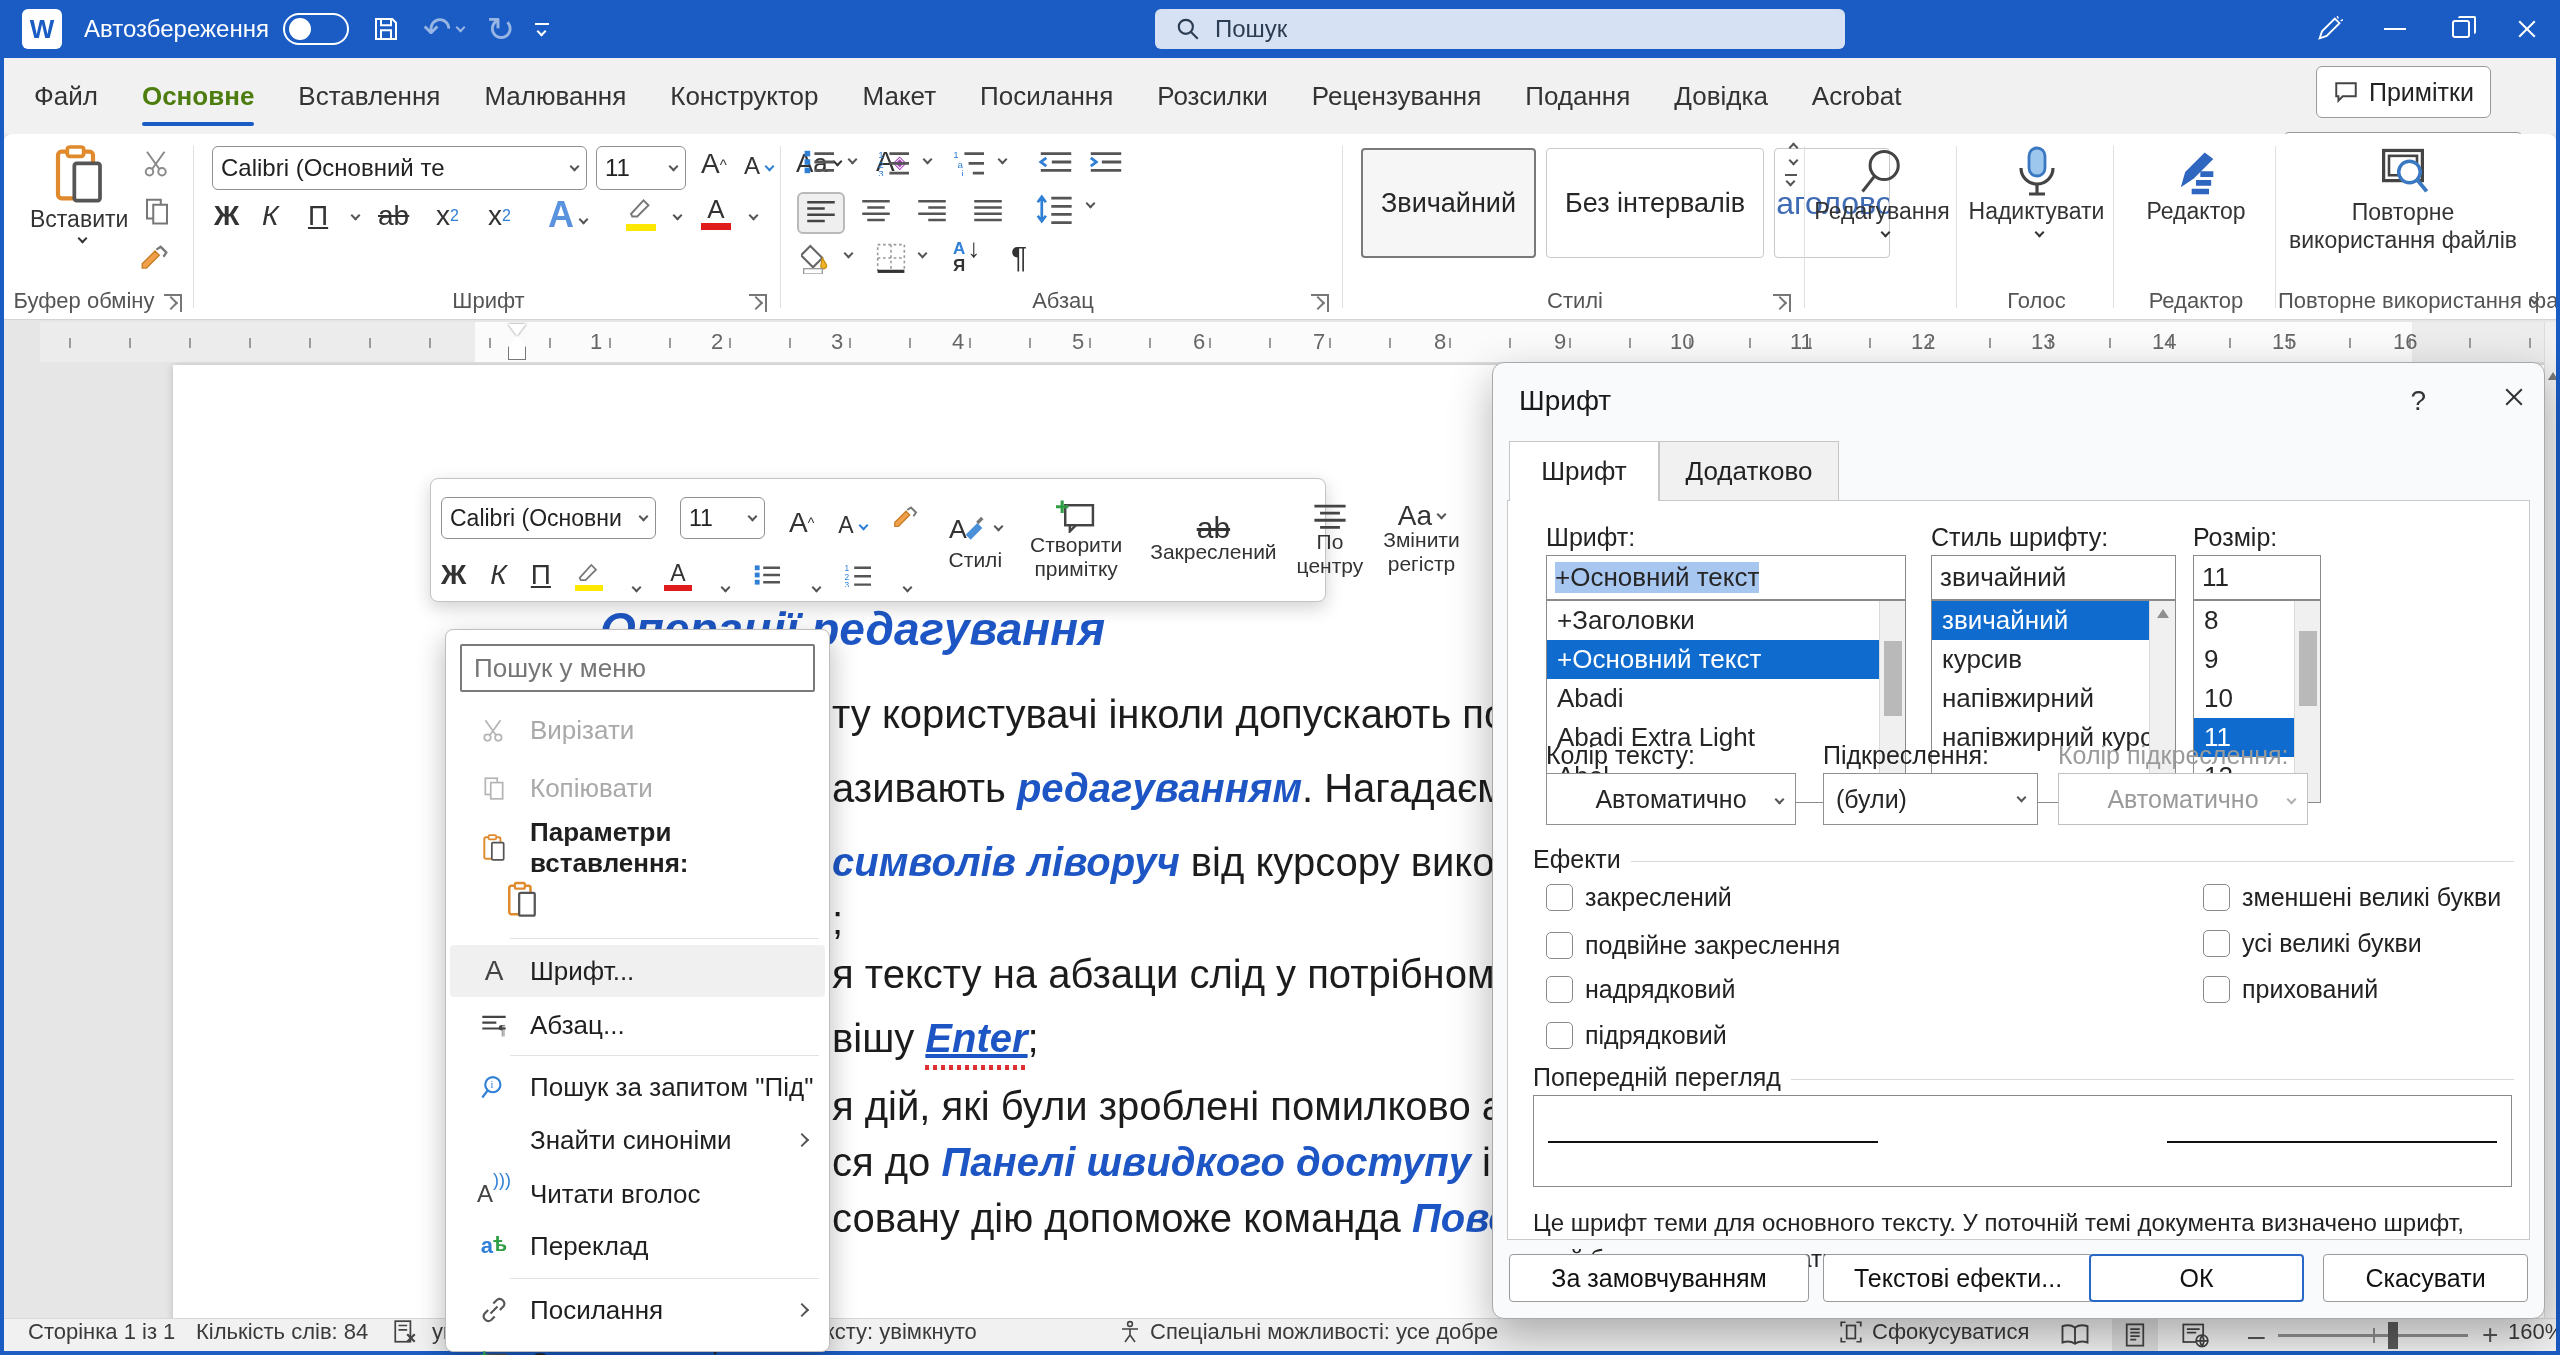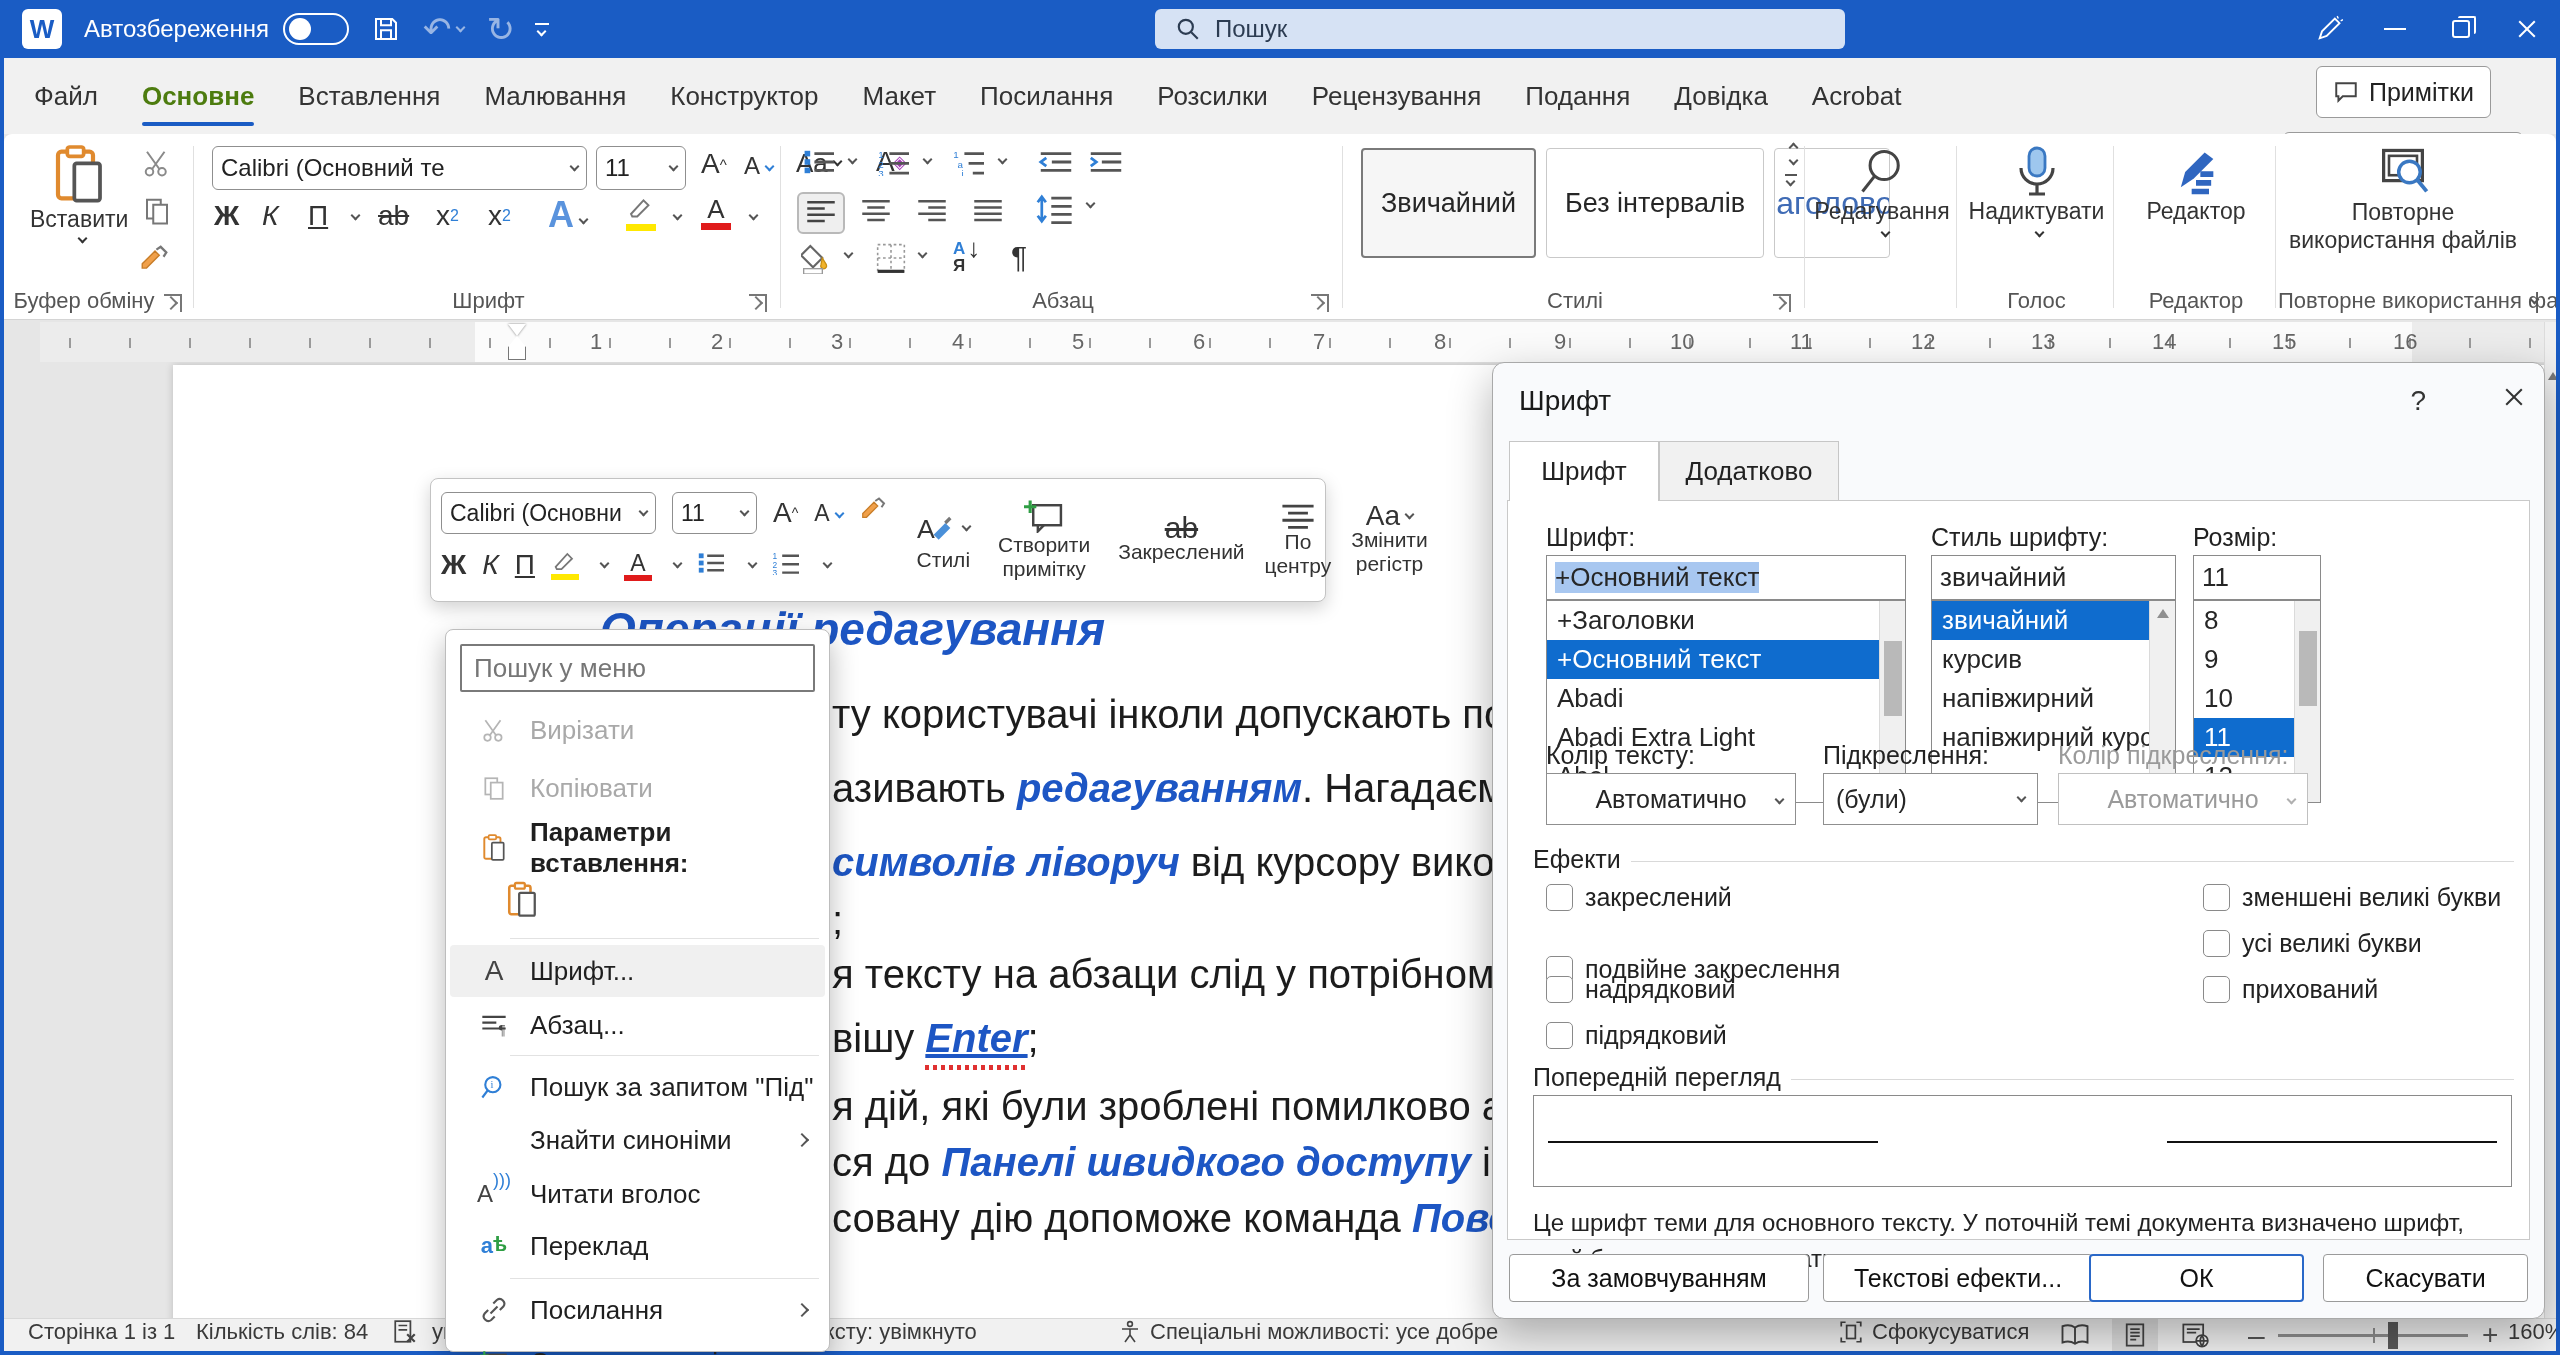--- a/index.html
+++ b/index.html
@@ -83,21 +83,21 @@
   .docline { position:absolute; left:832px; font-size:40px; color:#1c1c1c; white-space:nowrap; }
   .accent { color:#1d56c4; font-weight:bold; font-style:italic; }
   .accent-u { color:#1d56c4; font-weight:bold; font-style:italic; text-decoration:underline; position:relative; }
   .accent-u::after { content:""; position:absolute; left:0; right:0; bottom:-10px; height:5px;
      background:repeating-linear-gradient(90deg,#e03131 0 4px,transparent 4px 8px); }
   .right-scroll { position:absolute; right:0; top:322px; width:16px; height:996px; background:#f0f0f0; border-left:1px solid #dcdcdc; }
   .right-scroll .up { position:absolute; top:50px; left:3px; width:0; height:0; border-left:5px solid transparent; border-right:5px solid transparent; border-bottom:8px solid #777; }
   
   .minibar { position:absolute; left:430px; top:478px; width:896px; height:124px; background:#fff; border:1px solid #c3c3c3; border-radius:8px; box-shadow:0 6px 18px rgba(0,0,0,.18); z-index:5; display:flex; }
   .mb-left { padding:8px 10px; }
-  .mb-row { display:flex; align-items:center; height:52px; gap:16px; }
+  .mb-row { display:flex; align-items:flex-end; height:52px; gap:24px; }
   .mb-div { width:1px; background:#e0e0e0; margin:10px 4px; }
   .mb-btn { display:flex; flex-direction:column; align-items:center; justify-content:center; font-size:21px; color:#333; line-height:24px; padding:4px 10px; text-align:center; }
   
   .ctxmenu { position:absolute; left:445px; top:629px; width:385px; height:723px; background:#fff; border:1px solid #bdbdbd; border-radius:8px; box-shadow:0 10px 28px rgba(0,0,0,.28); z-index:6; }
   .ctx-search { position:absolute; left:14px; right:14px; top:14px; height:48px; border:2px solid #7a7a7a; border-radius:2px; display:flex; align-items:center; padding:0 12px; color:#767676; font-size:26px; }
   .ctx-item { position:absolute; left:4px; right:4px; height:52px; display:flex; align-items:center; font-size:26px; color:#1f1f1f; padding-left:22px; }
   .ctx-item .mi { width:44px; display:flex; justify-content:center; margin-right:14px; color:#444; flex:none; }
   .ctx-item.disabled { color:#a9a9a9; } .ctx-item.disabled .mi{ color:#b5b5b5; }
   .ctx-item.hover { background:#f0f0f0; border-radius:4px; }
   .ctx-item .sub { margin-left:auto; margin-right:18px; width:10px; height:10px; border-right:2.5px solid #555; border-top:2.5px solid #555; transform:rotate(45deg); }
@@ -849,21 +849,21 @@
         <span class="chev small"></span>
     </div>
 
     <span class="fld-label" style="left:40px; top:482px; background:#fff; padding-right:10px; z-index:2;">Ефекти</span>
     <div class="grp-rule" style="left:130px; right:30px; top:498px;"></div>
 
     <div class="cbx" style="left:53px; top:520px;">
         <span class="box"></span>
         <span>закреслений</span>
       </div>
-    <div class="cbx" style="left:53px; top:592px;">
+    <div class="cbx" style="left:53px; top:568px;">
         <span class="box"></span>
         <span>подвійне закреслення</span>
       </div>
     <div class="cbx" style="left:53px; top:612px;">
         <span class="box"></span>
         <span>надрядковий</span>
       </div>
     <div class="cbx" style="left:53px; top:658px;">
         <span class="box"></span>
         <span>підрядковий</span>

